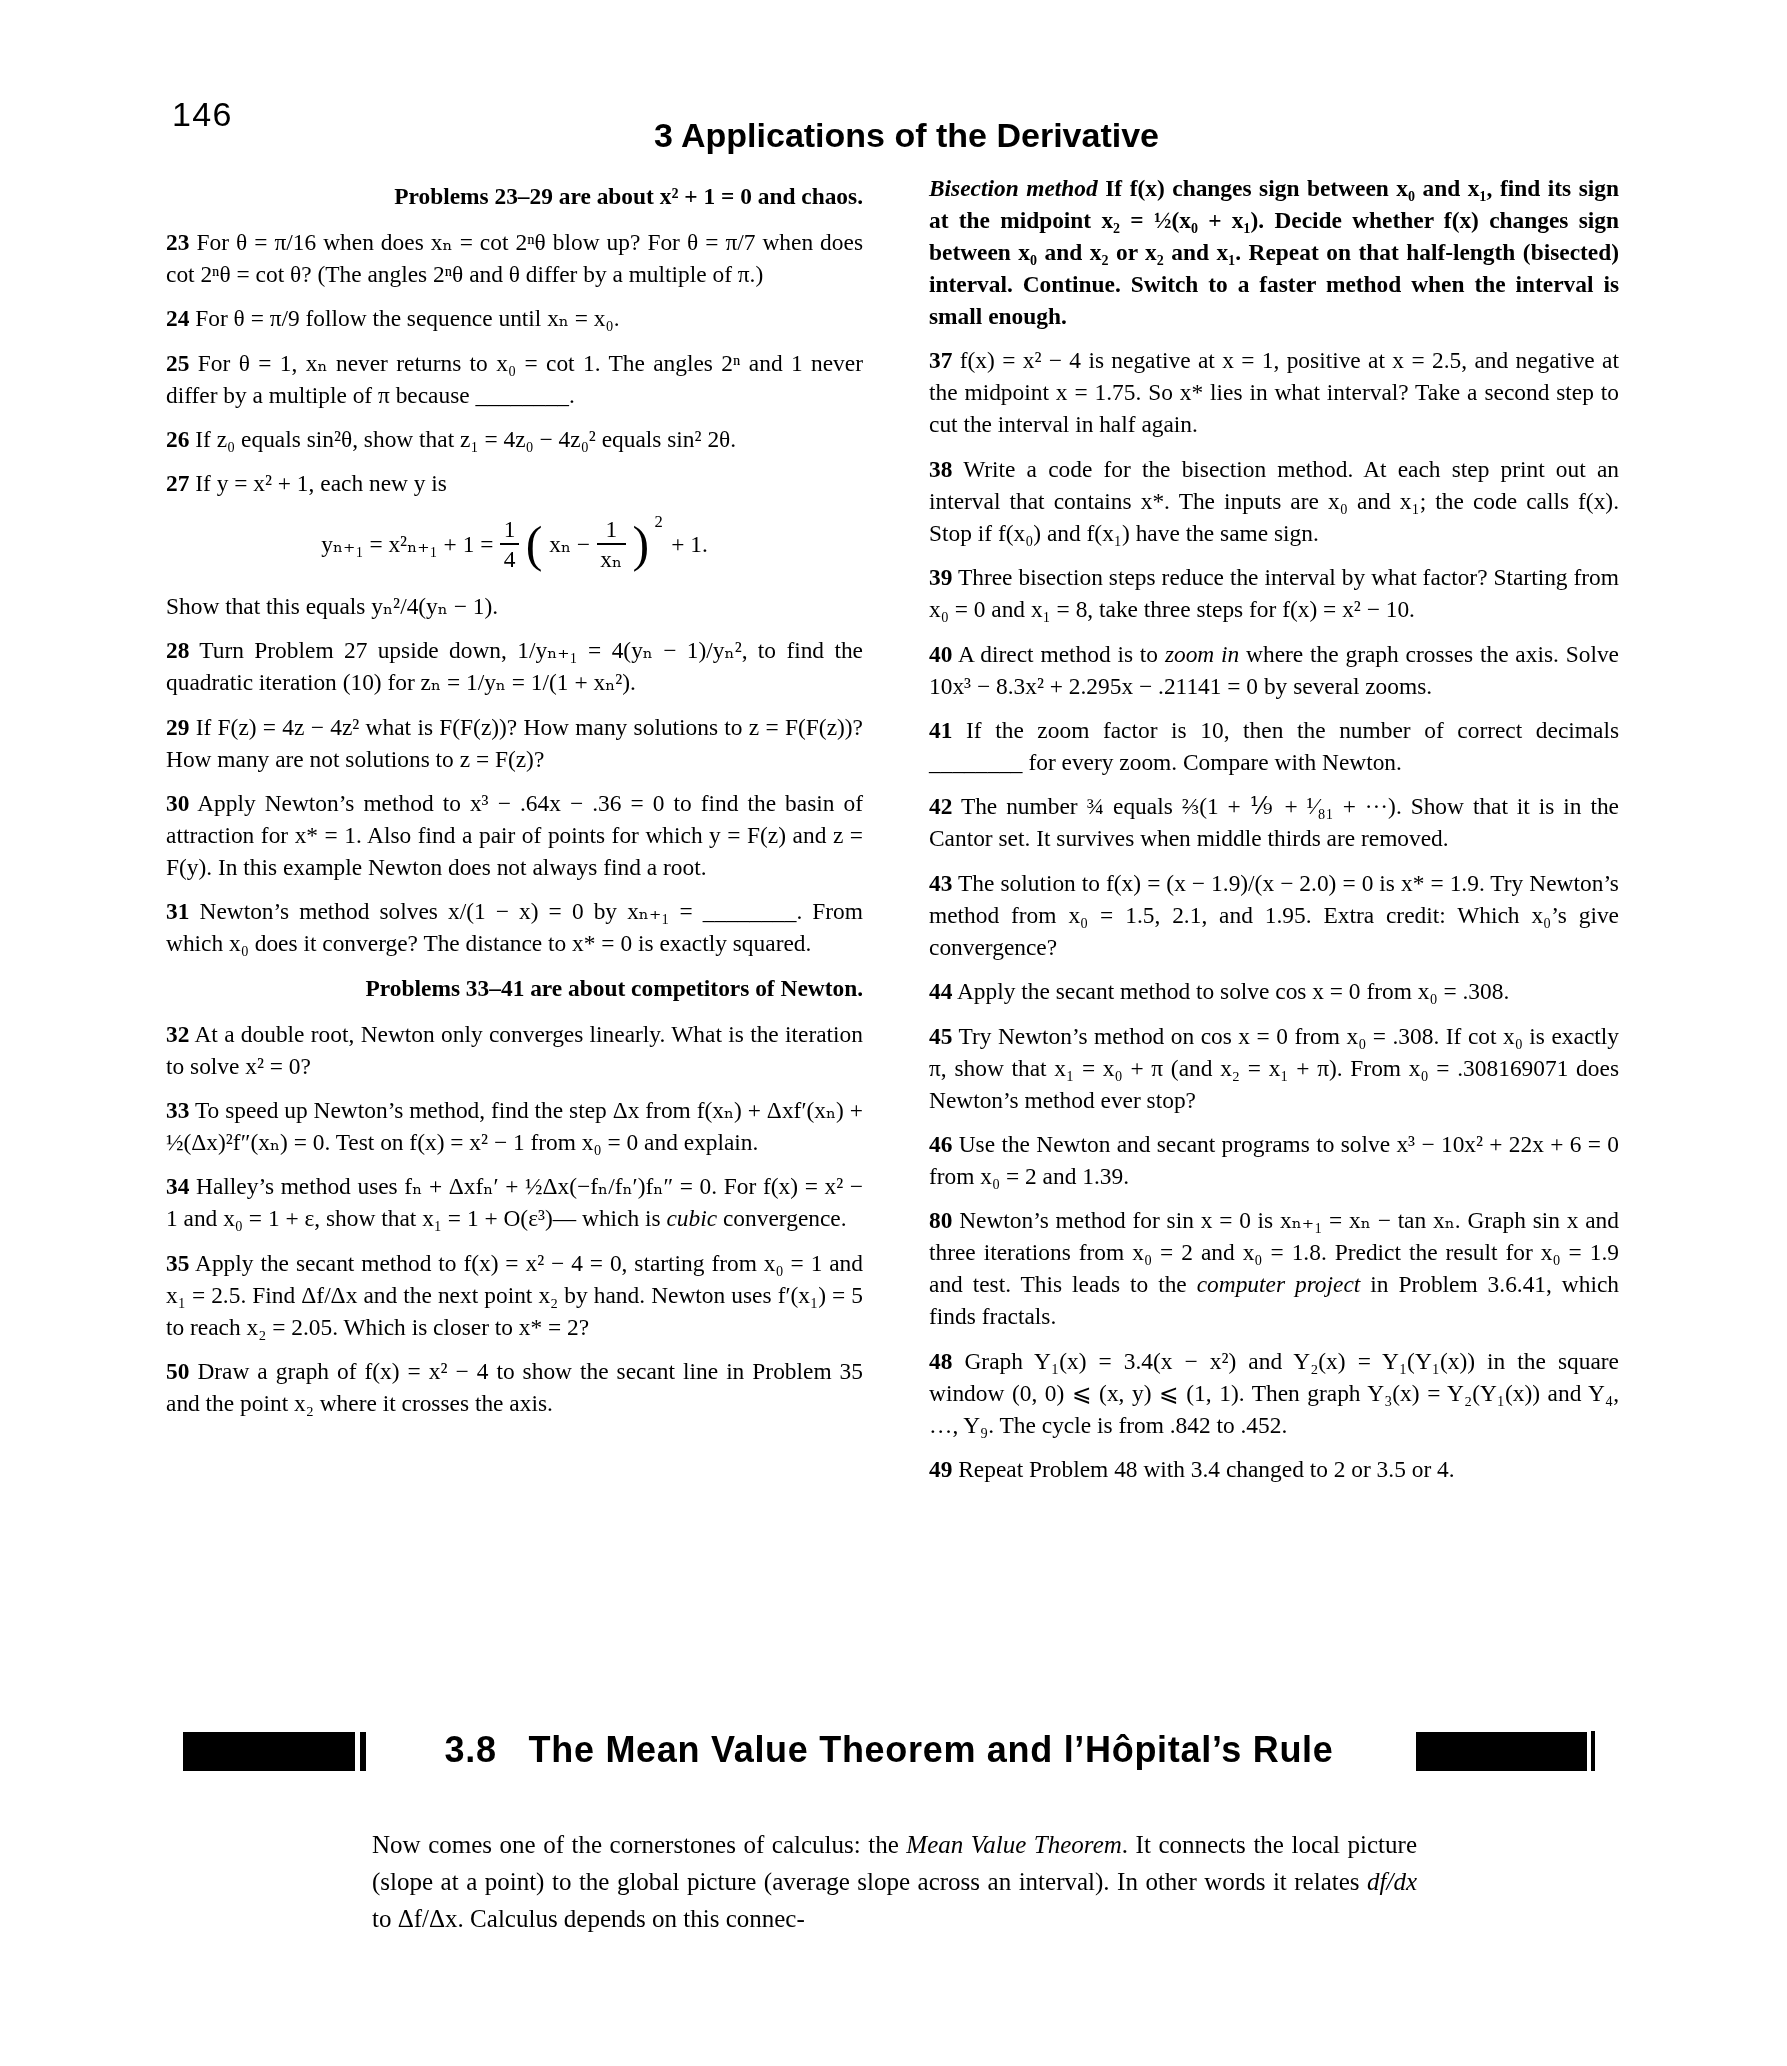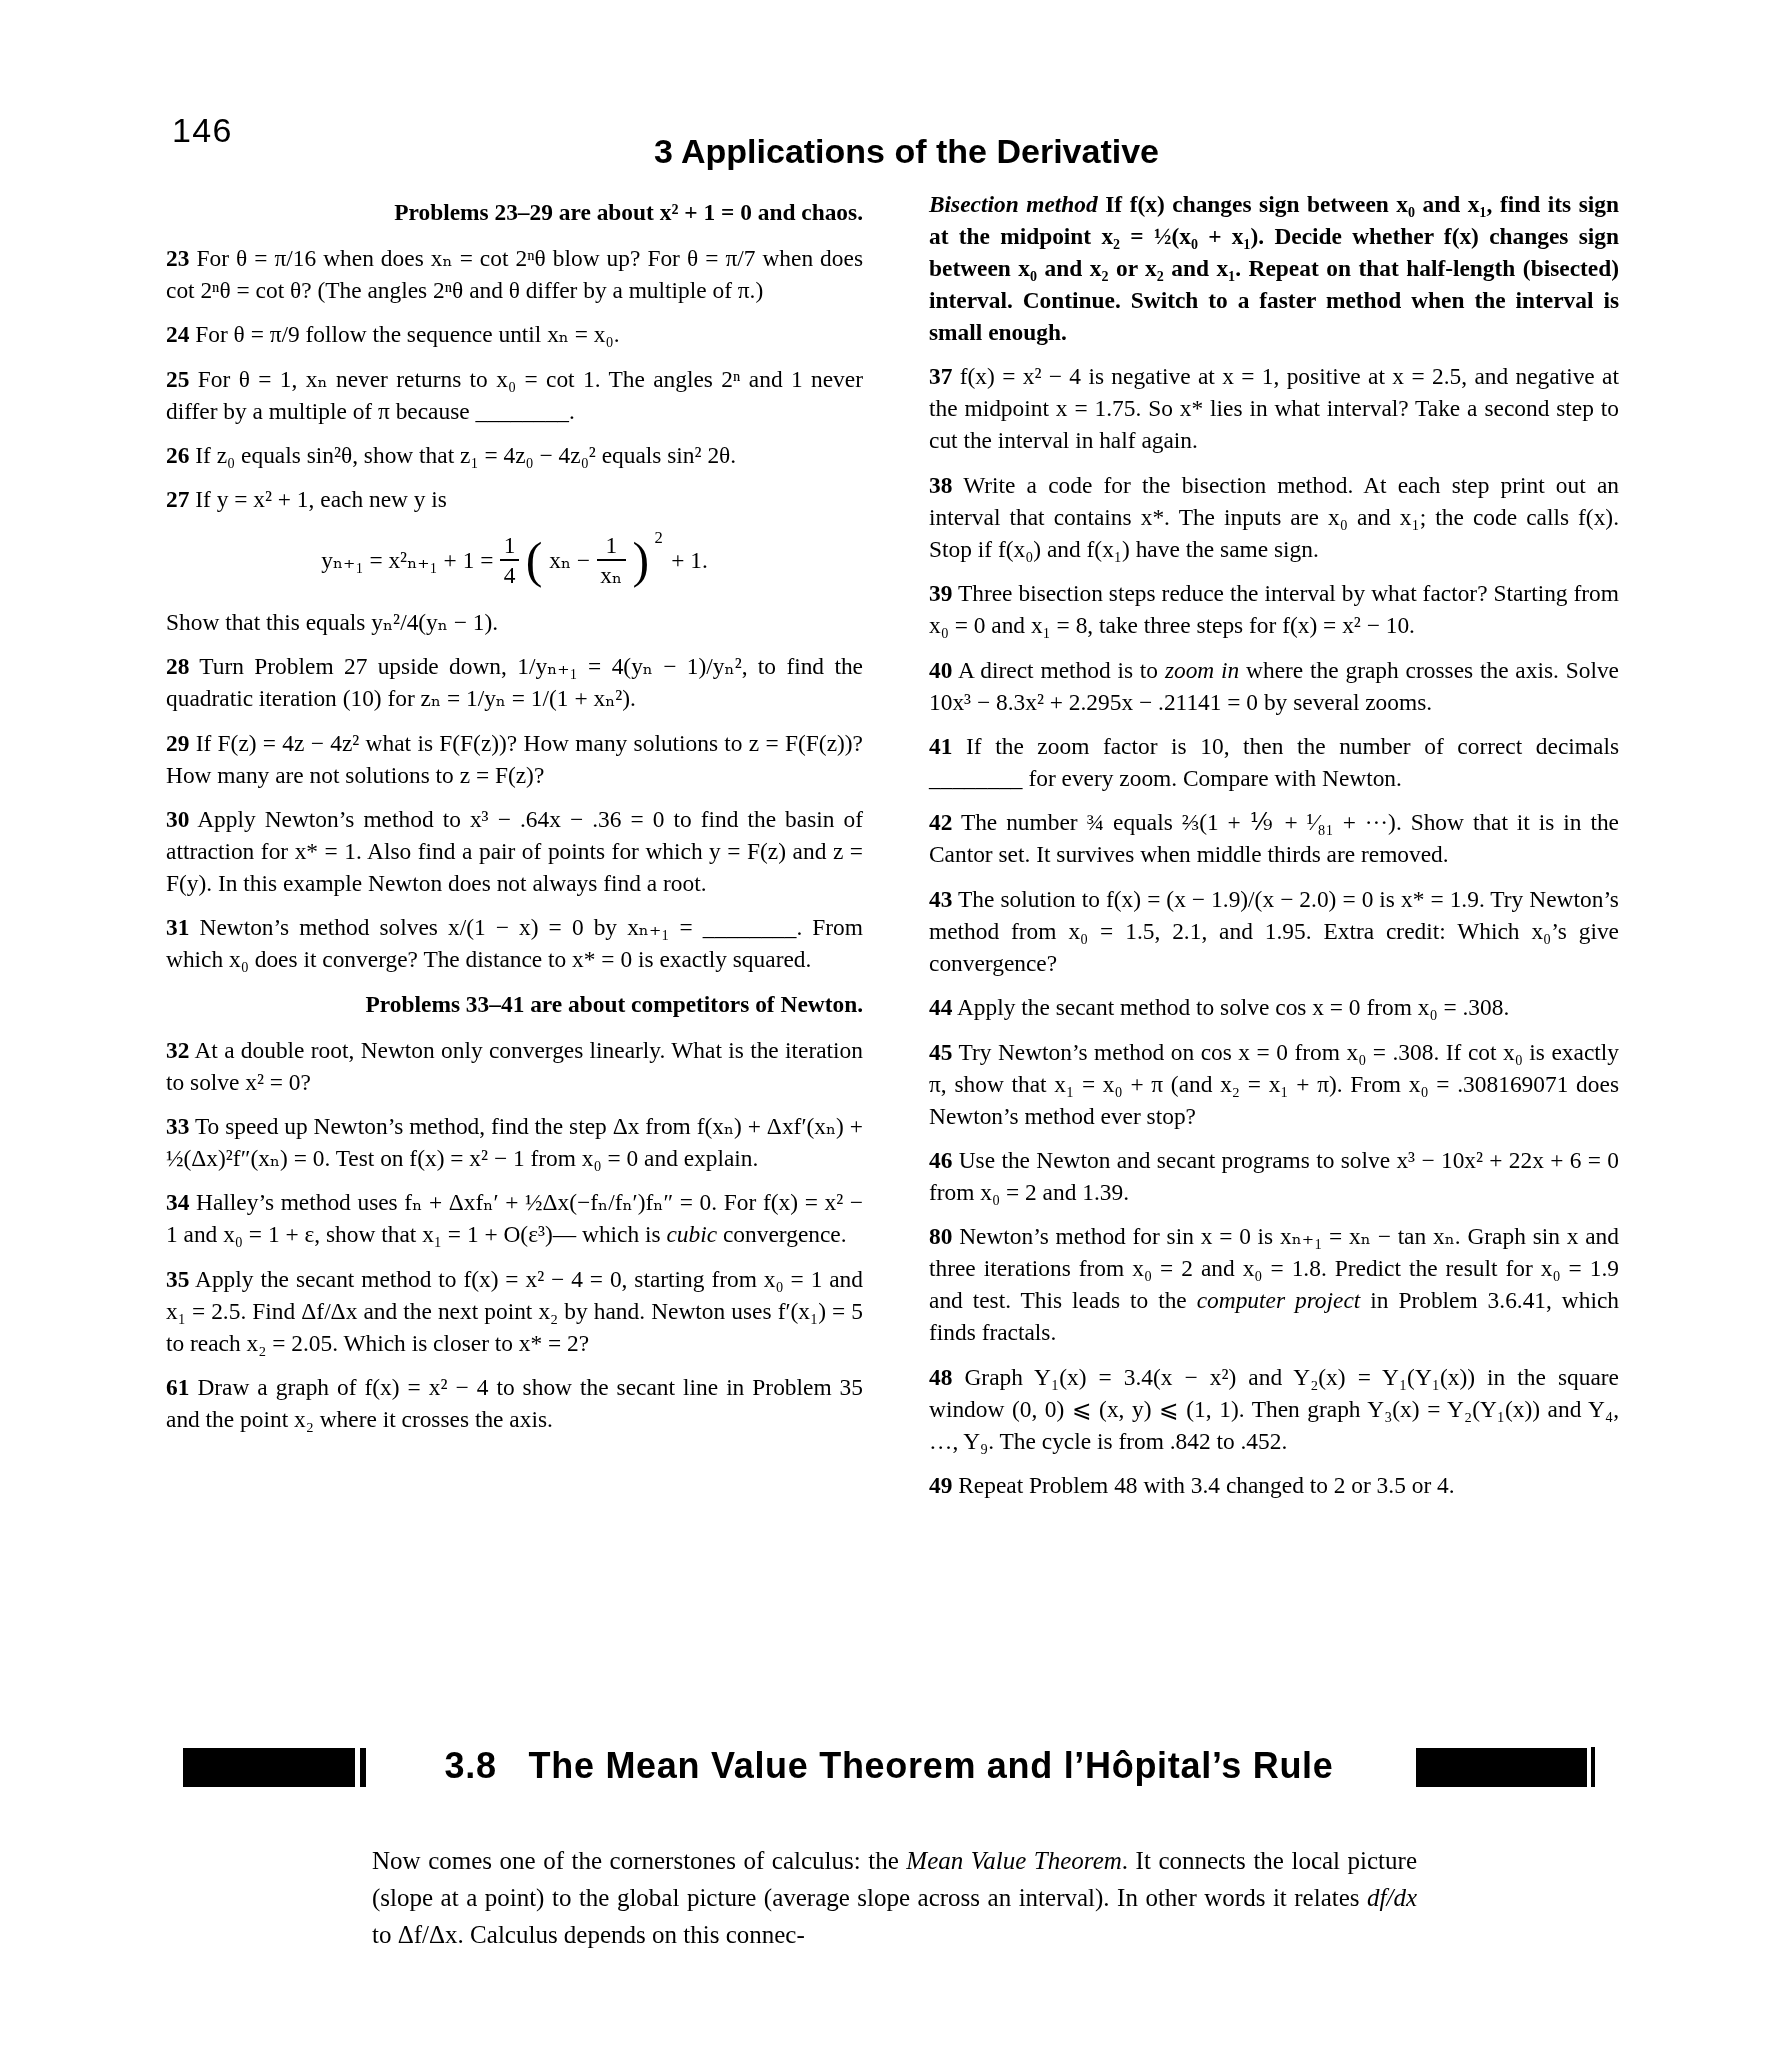--- a/index.html
+++ b/index.html
@@ -3,21 +3,20 @@
 <meta charset="utf-8">
 <style>
   html,body{margin:0;padding:0;background:#ffffff;}
   .page{
     position:relative;
     width:1788px;height:2020px;
     background:#ffffff;
     color:#000;
     font-family:"Liberation Serif","DejaVu Serif","DejaVu Sans",serif;
     overflow:hidden;
-    margin-top:16px;
   }
   
   .page-num{
     position:absolute;left:172px;top:95px;
     font-family:"Liberation Sans","DejaVu Sans",sans-serif;
     font-size:34px;font-weight:400;letter-spacing:1.4px;
   }
   .chapter-header{
     position:absolute;left:621px;top:116px;width:538px;
     text-align:right;
@@ -118,21 +117,21 @@
     <p class="subhead">Problems 33–41 are about competitors of Newton.</p>
 
     <p class="prob"><span class="pnum">32</span> <span>At a double root, Newton only converges linearly. What is the iteration to solve x² = 0?</span></p>
 
     <p class="prob"><span class="pnum">33</span> <span>To speed up Newton’s method, find the step Δx from f(xₙ) + Δxf′(xₙ) + ½(Δx)²f″(xₙ) = 0. Test on f(x) = x² − 1 from x₀ = 0 and explain.</span></p>
 
     <p class="prob"><span class="pnum">34</span> <span>Halley’s method uses fₙ + Δxfₙ′ + ½Δx(−fₙ/fₙ′)fₙ″ = 0. For f(x) = x² − 1 and x₀ = 1 + ε, show that x₁ = 1 + O(ε³)— which is </span><span class="it">cubic</span><span> convergence.</span></p>
 
     <p class="prob"><span class="pnum">35</span> <span>Apply the secant method to f(x) = x² − 4 = 0, starting from x₀ = 1 and x₁ = 2.5. Find Δf/Δx and the next point x₂ by hand. Newton uses f′(x₁) = 5 to reach x₂ = 2.05. Which is closer to x* = 2?</span></p>
 
-    <p class="prob"><span class="pnum">61</span> <span>Draw a graph of f(x) = x² − 4 to show the secant line in Problem 35 and the point x₂ where it crosses the axis.</span></p>
+    <p class="prob"><span class="pnum">50</span> <span>Draw a graph of f(x) = x² − 4 to show the secant line in Problem 35 and the point x₂ where it crosses the axis.</span></p>
 
   </div>
 
   <div class="col col-right">
 
     <p class="prob bisection"><span class="bis-lead">Bisection method</span><span> If f(x) changes sign between x₀ and x₁, find its sign at the midpoint x₂ = ½(x₀ + x₁). Decide whether f(x) changes sign between x₀ and x₂ or x₂ and x₁. Repeat on that half-length (bisected) interval. Continue. Switch to a faster method when the interval is small enough.</span></p>
 
     <p class="prob"><span class="pnum">37</span> <span>f(x) = x² − 4 is negative at x = 1, positive at x = 2.5, and negative at the midpoint x = 1.75. So x* lies in what interval? Take a second step to cut the interval in half again.</span></p>
 
     <p class="prob"><span class="pnum">38</span> <span>Write a code for the bisection method. At each step print out an interval that contains x*. The inputs are x₀ and x₁; the code calls f(x). Stop if f(x₀) and f(x₁) have the same sign.</span></p>

